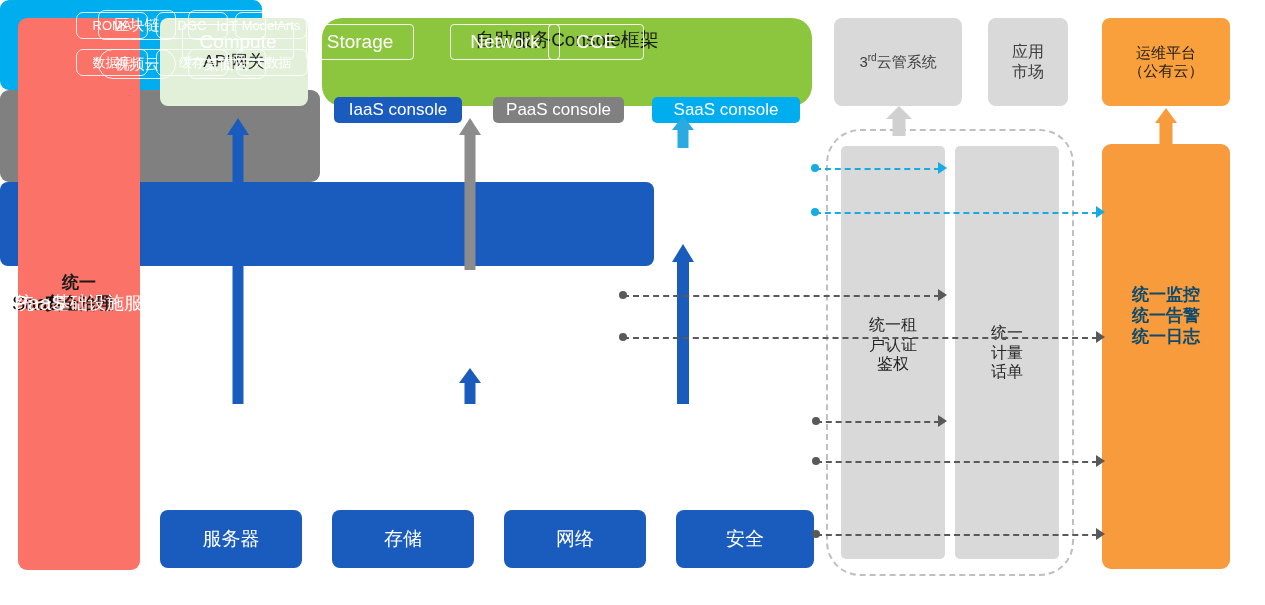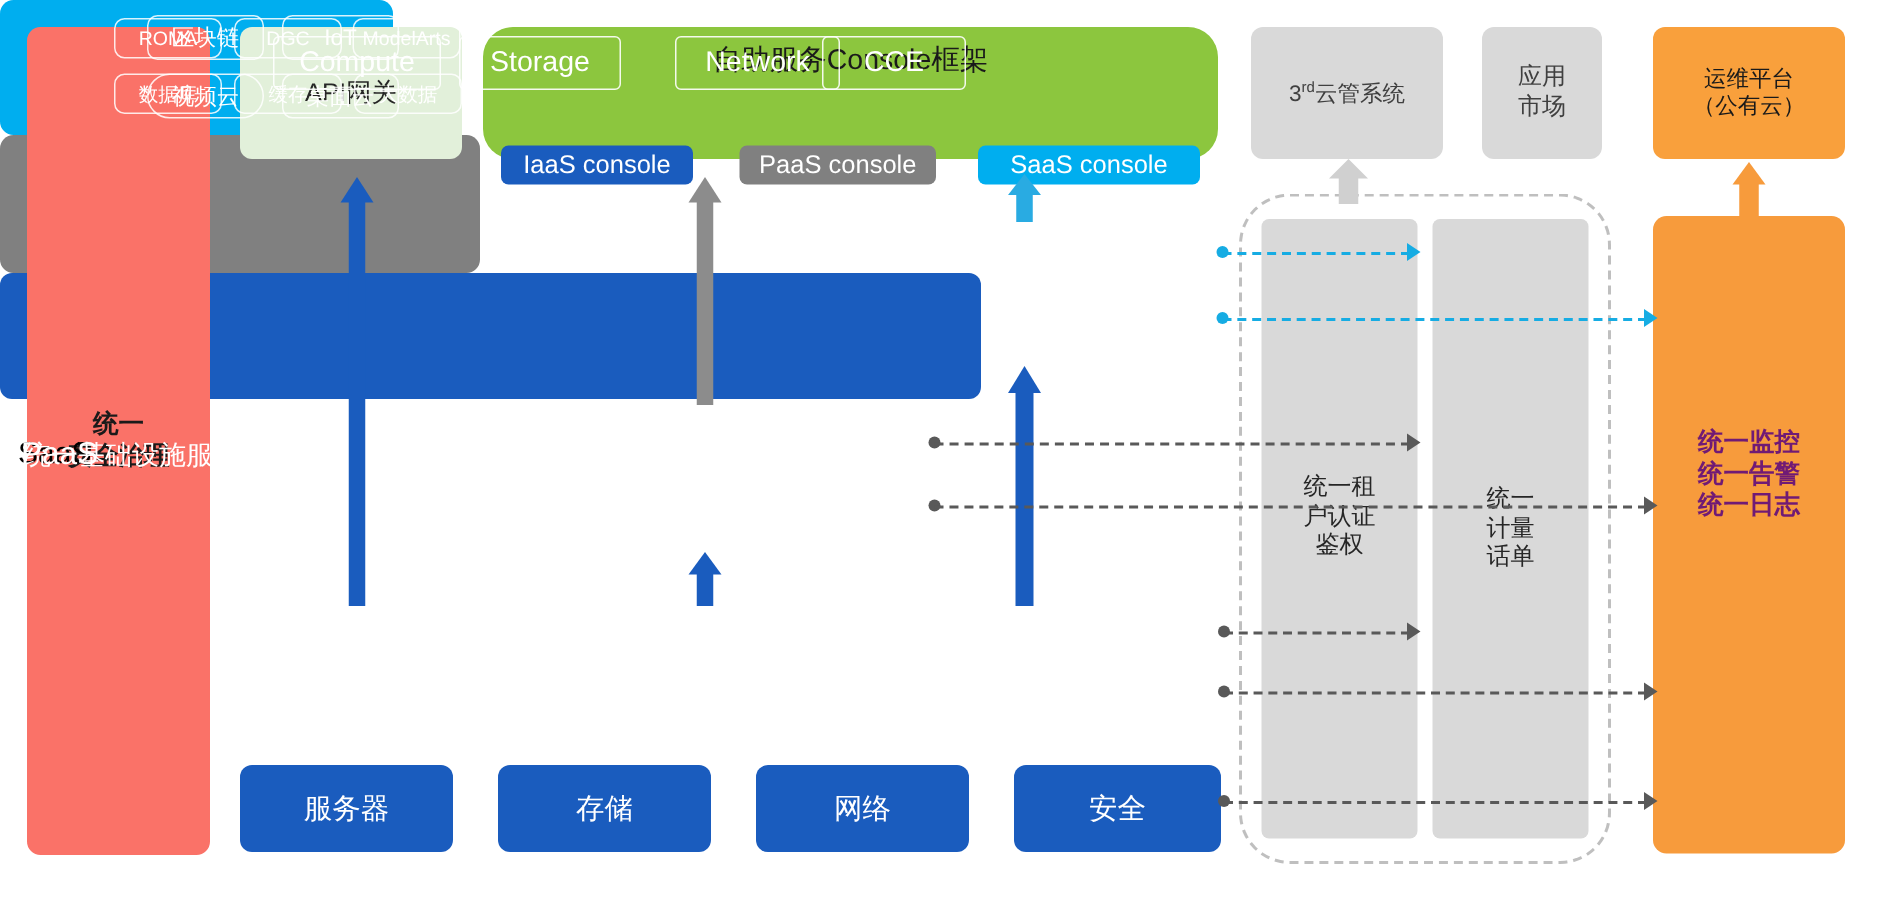--- a/index.html
+++ b/index.html
@@ -60,21 +60,21 @@
     background:#D9D9D9;border-radius:8px;color:#404040;font-size:16px;
   }
 
   
   #ops-top{
     left:1102px;top:18px;width:128px;height:88px;
     background:#F9A03C;border-radius:8px;color:#1a1a1a;font-size:15px;
   }
   #ops-side{
     left:1102px;top:144px;width:128px;height:425px;
-    background:#F79B3C;border-radius:9px;color:#701a75;
+    background:#F79B3C;border-radius:9px;color:#0c4a6e;
     font-size:17px;font-weight:700;
   }
   #ops-side .lbl{position:relative;top:-40px;}
 
   
   #saas{
     left:552px;top:146px;width:262px;height:90px;
     background:#00AEEF;border-radius:9px;display:block;
   }
   #saas-name{

